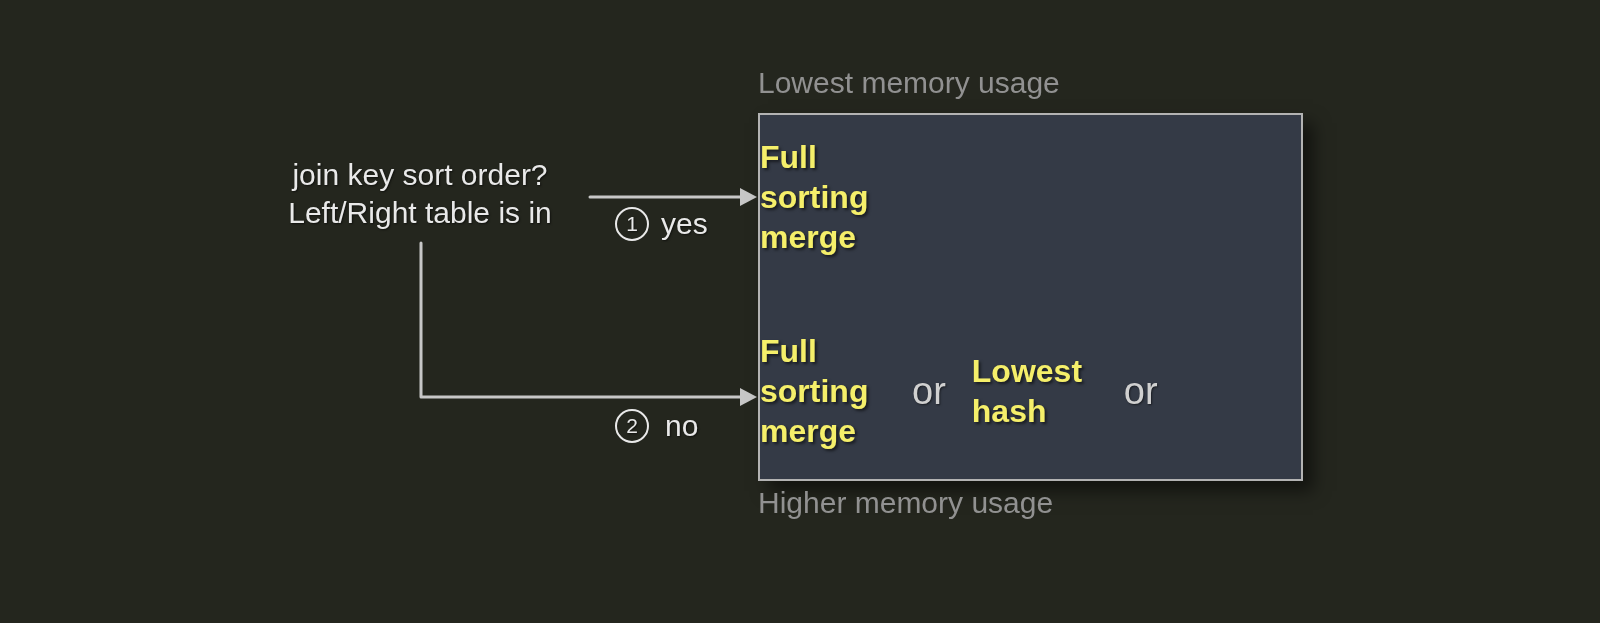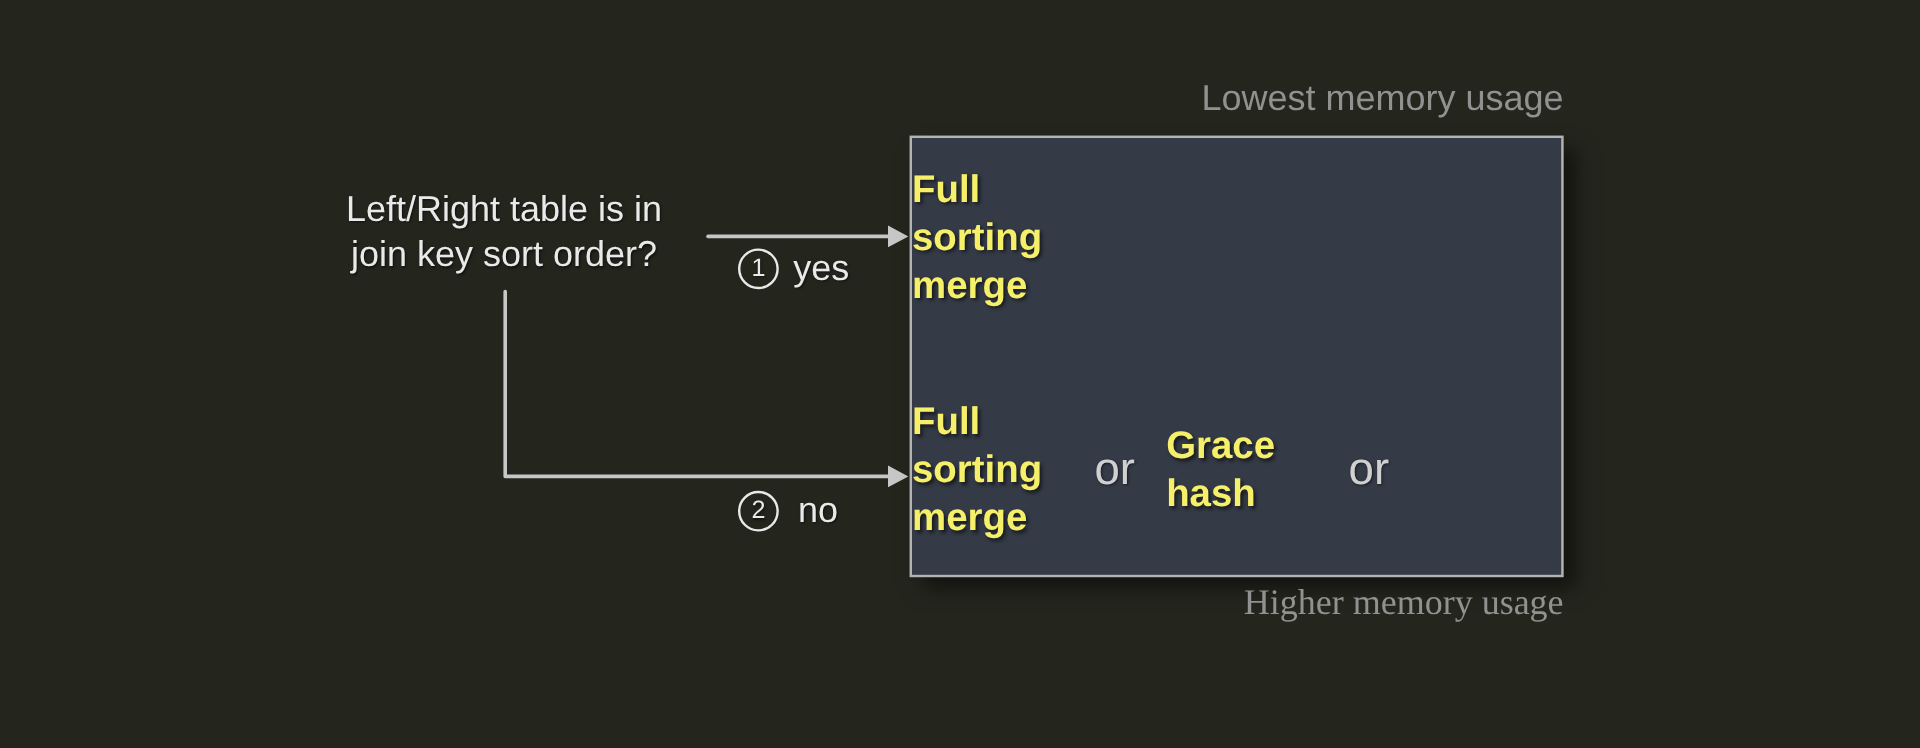--- a/index.html
+++ b/index.html
@@ -57,26 +57,26 @@
     display: inline-flex; align-items: center; justify-content: center;
     width: 34px; height: 34px;
     border: 2.5px solid var(--primary-text);
     border-radius: 50%;
     font-size: 21px;
     color: var(--primary-text);
   }
   .caption {
     position: absolute;
     left: 758px; width: 545px;
-    text-align: right;
+    text-align: left;
     font-size: 30px;
     color: var(--caption-text);
   }
   .caption.top { top: 66px; }
-  .caption.bottom { top: 486px; font-family: Liberation Serif, serif; }
+  .caption.bottom { top: 486px; }
   .algo-box {
     position: absolute;
     left: 758px; top: 113px;
     width: 545px; height: 368px;
     background: var(--box-fill);
     border: 2px solid var(--box-border);
     box-shadow: 10px 10px 16px rgba(0,0,0,0.5);
   }
   .algo {
     width: 126px;
@@ -98,22 +98,22 @@
     color: var(--separator-text);
     text-shadow: 1px 1px 2px rgba(0,0,0,0.5);
   }
 </style>
 </head>
 <body>
 
 <div class="canvas">
 
   <div class="question">
+    <div>join key sort order?</div>
     <div>Left/Right table is in</div>
-    <div>join key sort order?</div>
   </div>
 
   <svg class="connectors" viewBox="0 0 1600 623">
     <line class="stroke" x1="590" y1="197" x2="742" y2="197"></line>
     <polygon class="head" points="740,188 757,197 740,206"></polygon>
     <polyline class="stroke" points="421,243 421,397 742,397"></polyline>
     <polygon class="head" points="740,388 757,397 740,406"></polygon>
   </svg>
 
   <div class="branch-label yes">
@@ -128,20 +128,20 @@
 
   <div class="caption top">Lowest memory usage</div>
 
   <div class="algo-box">
     <div class="row-sorted">
       <div class="algo">Full sorting merge</div>
     </div>
     <div class="row-unsorted">
       <div class="algo">Full sorting merge</div>
       <div class="or-label">or</div>
-      <div class="algo">Grace hash</div>
+      <div class="algo">Lowest hash</div>
       <div class="or-label">or</div>
     </div>
   </div>
 
   <div class="caption bottom">Higher memory usage</div>
 
 </div>
 
 </body></html>

